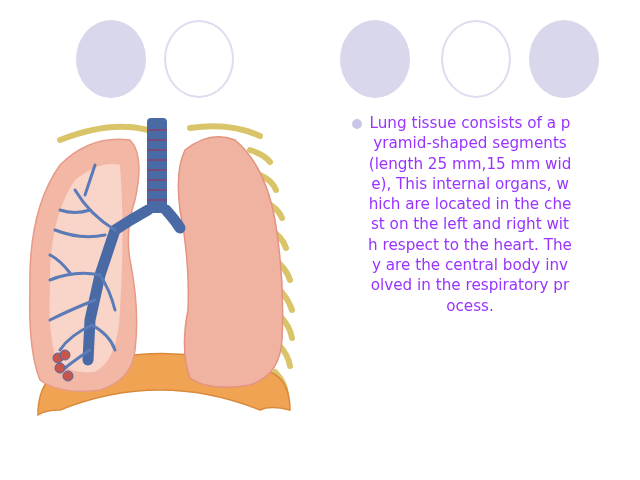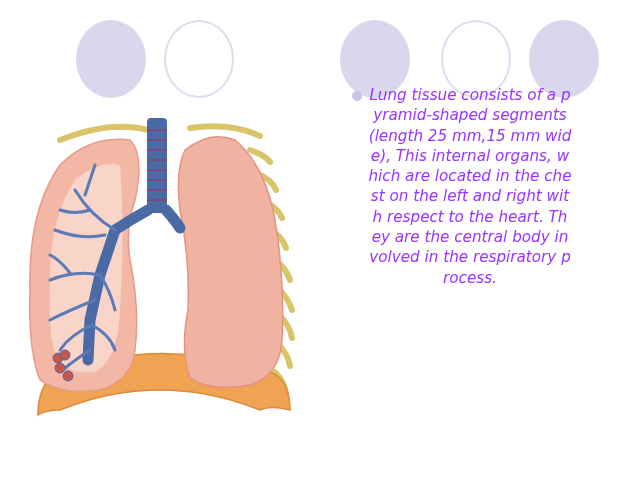--- a/index.html
+++ b/index.html
@@ -1,21 +1,21 @@
 <!DOCTYPE html>
 <html><head>
 <meta charset="utf-8">
 <style>
   html, body { margin:0; padding:0; }
   body { width:640px; height:480px; background:#ffffff; position:relative; overflow:hidden; font-family:"DejaVu Sans", sans-serif; }
   .circle { position:absolute; width:70px; height:78px; border-radius:50%; box-sizing:border-box; }
   .filled { background:#d9d7eb; }
   .outline { background:#fff; border:2px solid #dedcef; }
   .image-wrap { position:absolute; left:20px; top:110px; width:300px; height:360px; }
-  .text-area { position:absolute; left:352px; top:85px; width:220px;font-style:italic; }
+  .text-area { position:absolute; left:352px; top:113px; width:220px; }
   .bullet { position:absolute; left:0; top:6px; width:10px; height:10px; border-radius:50%; background:#c8c6e6; }
   .body-text { margin-left:16px; color:#9933ff; font-size:15.2px; line-height:20.3px; text-align:center; word-break:break-all; }
 </style>
 </head>
 <body>
 
 <div>
   <div class="circle filled" style="left:76px;top:20px;"></div>
   <div class="circle outline" style="left:164px;top:20px;"></div>
   <div class="circle filled" style="left:340px;top:20px;"></div>

